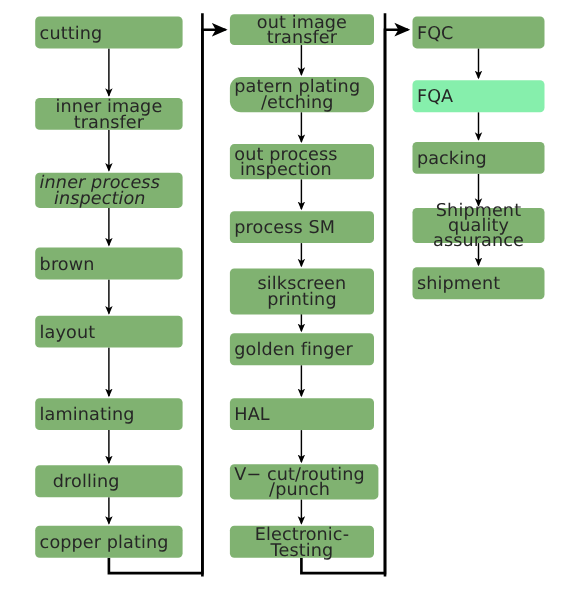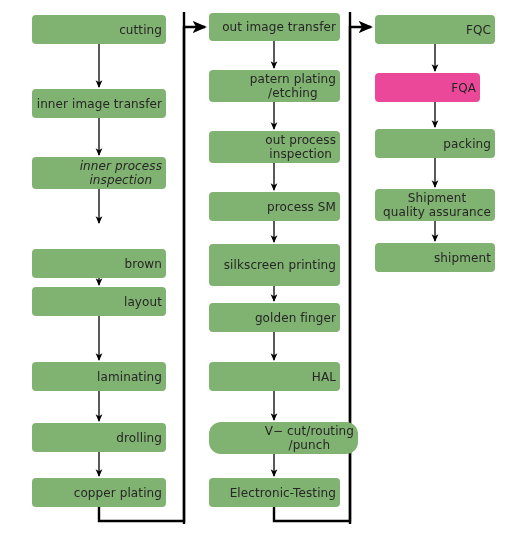--- a/index.html
+++ b/index.html
@@ -26,25 +26,25 @@
     width: 511px;
     height: 536px;
     pointer-events: none;
   }
   .node {
     position: absolute;
     box-sizing: border-box;
     background: #80b271;
     border-radius: 4px;
     color: #262626;
-    font-size: 12px;
+    font-size: 16px;
     line-height: 14px;
     display: flex;
     align-items: center;
-    justify-content: flex-end;
+    justify-content: flex-start;
     text-align: center;
     padding: 2px 4px;
     white-space: pre-line;
     letter-spacing: 0.1px;
   }
 </style>
 </head>
 <body>
 
 <div id="flow">
@@ -82,37 +82,37 @@
         <path d="M 435 158 L 435 187" fill="none" stroke="#000000" stroke-width="1.3" marker-end="url(#arrowhead)"></path>
         <path d="M 435 221 L 435 241" fill="none" stroke="#000000" stroke-width="1.3" marker-end="url(#arrowhead)"></path>
       </g>
   </svg>
 
   <div id="nodes">
       <div class="node" style="left: 32px; top: 15px; width: 134px; height: 29px; background: rgb(128, 178, 113);"><span>cutting</span></div>
       <div class="node" style="left: 32px; top: 89px; width: 134px; height: 29px; background: rgb(128, 178, 113);"><span>inner image transfer</span></div>
       <div class="node" style="left: 32px; top: 157px; width: 134px; height: 32px; background: rgb(128, 178, 113); font-style: italic;"><span>inner process
 inspection</span></div>
-      <div class="node" style="left: 32px; top: 225px; width: 134px; height: 29px; background: rgb(128, 178, 113); margin-top: 24px;"><span>brown</span></div>
+      <div class="node" style="left: 32px; top: 225px; width: 134px; height: 29px; background: rgb(128, 178, 113);"><span>brown</span></div>
       <div class="node" style="left: 32px; top: 287px; width: 134px; height: 29px; background: rgb(128, 178, 113);"><span>layout</span></div>
       <div class="node" style="left: 32px; top: 362px; width: 134px; height: 29px; background: rgb(128, 178, 113);"><span>laminating</span></div>
       <div class="node" style="left: 32px; top: 423px; width: 134px; height: 29px; background: rgb(128, 178, 113); padding-left: 16px;"><span>drolling</span></div>
       <div class="node" style="left: 32px; top: 478px; width: 134px; height: 29px; background: rgb(128, 178, 113);"><span>copper plating</span></div>
       <div class="node" style="left: 209px; top: 13px; width: 131px; height: 28px; background: rgb(128, 178, 113);"><span>out image transfer</span></div>
-      <div class="node" style="left: 209px; top: 70px; width: 131px; height: 32px; background: rgb(128, 178, 113);"><span>patern plating
+      <div class="node" style="left: 209px; top: 70px; width: 131px; height: 32px; background: rgb(128, 178, 113); border-radius: 10px;"><span>patern plating
 /etching</span></div>
       <div class="node" style="left: 209px; top: 131px; width: 131px; height: 32px; background: rgb(128, 178, 113);"><span>out process
 inspection</span></div>
       <div class="node" style="left: 209px; top: 192px; width: 131px; height: 29px; background: rgb(128, 178, 113);"><span>process SM</span></div>
       <div class="node" style="left: 209px; top: 244px; width: 131px; height: 42px; background: rgb(128, 178, 113);"><span>silkscreen printing</span></div>
       <div class="node" style="left: 209px; top: 303px; width: 131px; height: 29px; background: rgb(128, 178, 113);"><span>golden finger</span></div>
       <div class="node" style="left: 209px; top: 362px; width: 131px; height: 29px; background: rgb(128, 178, 113);"><span>HAL</span></div>
-      <div class="node" style="left: 209px; top: 422px; width: 149px; height: 32px; background: rgb(128, 178, 113); border-radius: 12px;"><span>V− cut/routing
+      <div class="node" style="left: 209px; top: 422px; width: 135px; height: 32px; background: rgb(128, 178, 113);"><span>V− cut/routing
 /punch</span></div>
       <div class="node" style="left: 209px; top: 478px; width: 131px; height: 29px; background: rgb(128, 178, 113);"><span>Electronic-Testing</span></div>
       <div class="node" style="left: 375px; top: 15px; width: 120px; height: 29px; background: rgb(128, 178, 113);"><span>FQC</span></div>
-      <div class="node" style="left: 375px; top: 73px; width: 105px; height: 29px; background: #ec4899;"><span>FQA</span></div>
+      <div class="node" style="left: 375px; top: 73px; width: 120px; height: 29px; background: #86efac;"><span>FQA</span></div>
       <div class="node" style="left: 375px; top: 129px; width: 120px; height: 29px; background: rgb(128, 178, 113);"><span>packing</span></div>
       <div class="node" style="left: 375px; top: 189px; width: 120px; height: 32px; background: rgb(128, 178, 113);"><span>Shipment
 quality assurance</span></div>
       <div class="node" style="left: 375px; top: 243px; width: 120px; height: 29px; background: rgb(128, 178, 113);"><span>shipment</span></div>
     </div>
 </div>
 
 </body></html>

